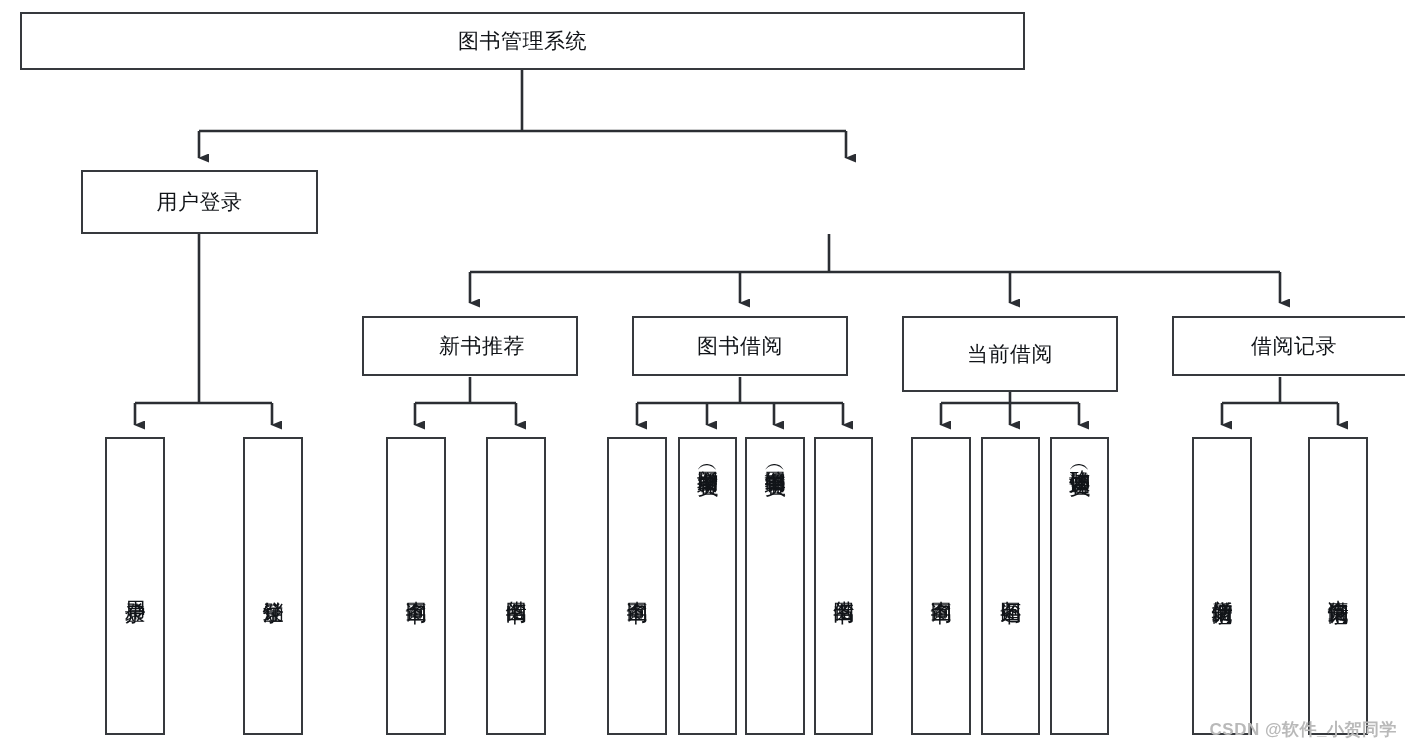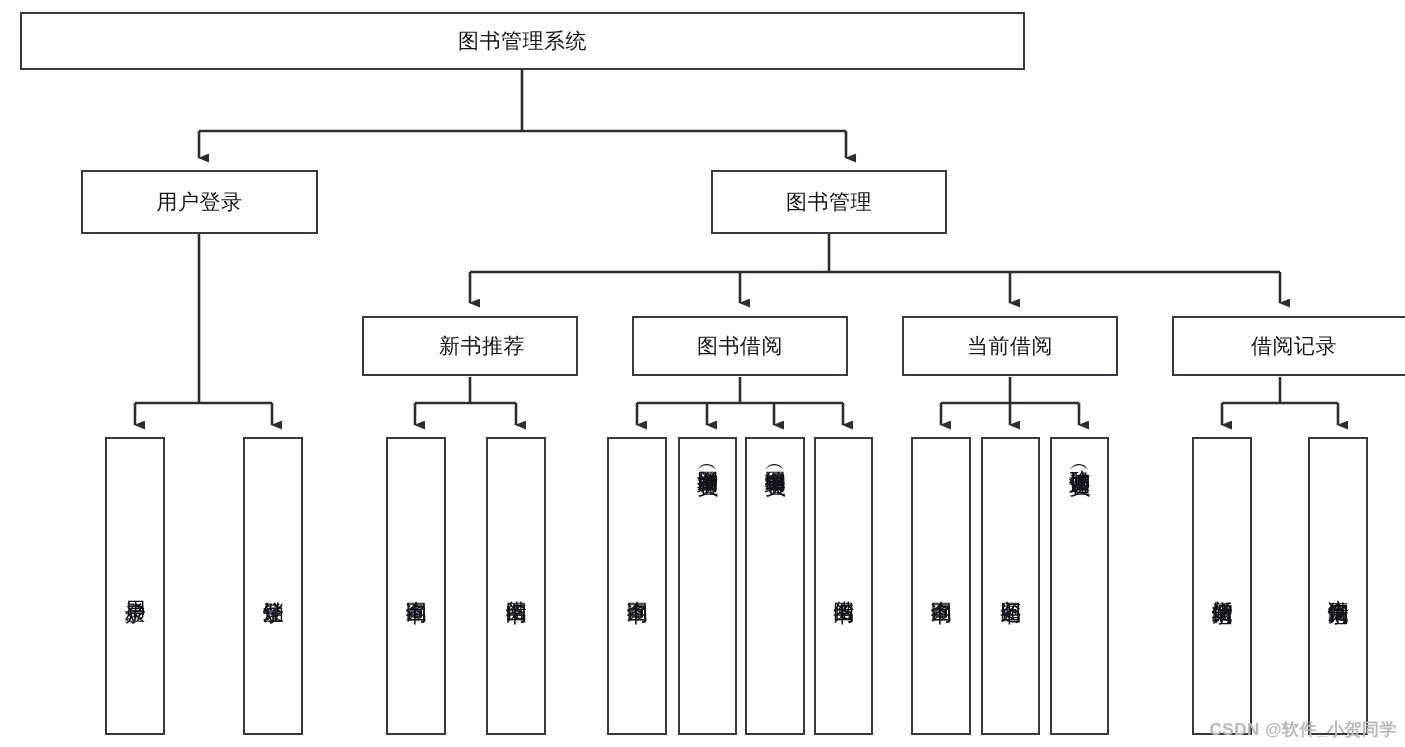--- a/index.html
+++ b/index.html
@@ -128,31 +128,28 @@
     </g>
   </svg>
 
   <div class="node-box" style="left:20px; top:12px; width:1005px; height:58px;">
     <span class="node-label-h">图书管理系统</span>
   </div>
 
   <div class="node-box" style="left:81px; top:170px; width:237px; height:64px;">
     <span class="node-label-h">用户登录</span>
   </div>
-  <div class="node-box" style="left:711px; top:170px; width:236px; height:64px;">
-    <span class="node-label-h">图书管理</span>
-  </div>
 
   <div class="node-box" style="left:362px; top:316px; width:216px; height:60px;padding-left:24px;">
     <span class="node-label-h">新书推荐</span>
   </div>
   <div class="node-box" style="left:632px; top:316px; width:216px; height:60px;justify-content:center;">
     <span class="node-label-h">图书借阅</span>
   </div>
-  <div class="node-box" style="left:902px; top:316px; width:216px; height:60px;">
+  <div class="node-box" style="left:902px; top:316px; width:216px; height:76px;">
     <span class="node-label-h">当前借阅</span>
   </div>
   <div class="node-box" style="left:1172px; top:316px; width:244px; height:60px;">
     <span class="node-label-h">借阅记录</span>
   </div>
 
   <div class="node-box leaf-box centered" style="left:105px; top:437px; width:60px; height:298px;">
     <span class="node-label-v">用户登录</span>
   </div>
   <div class="node-box leaf-box centered" style="left:243px; top:437px; width:60px; height:298px;">

